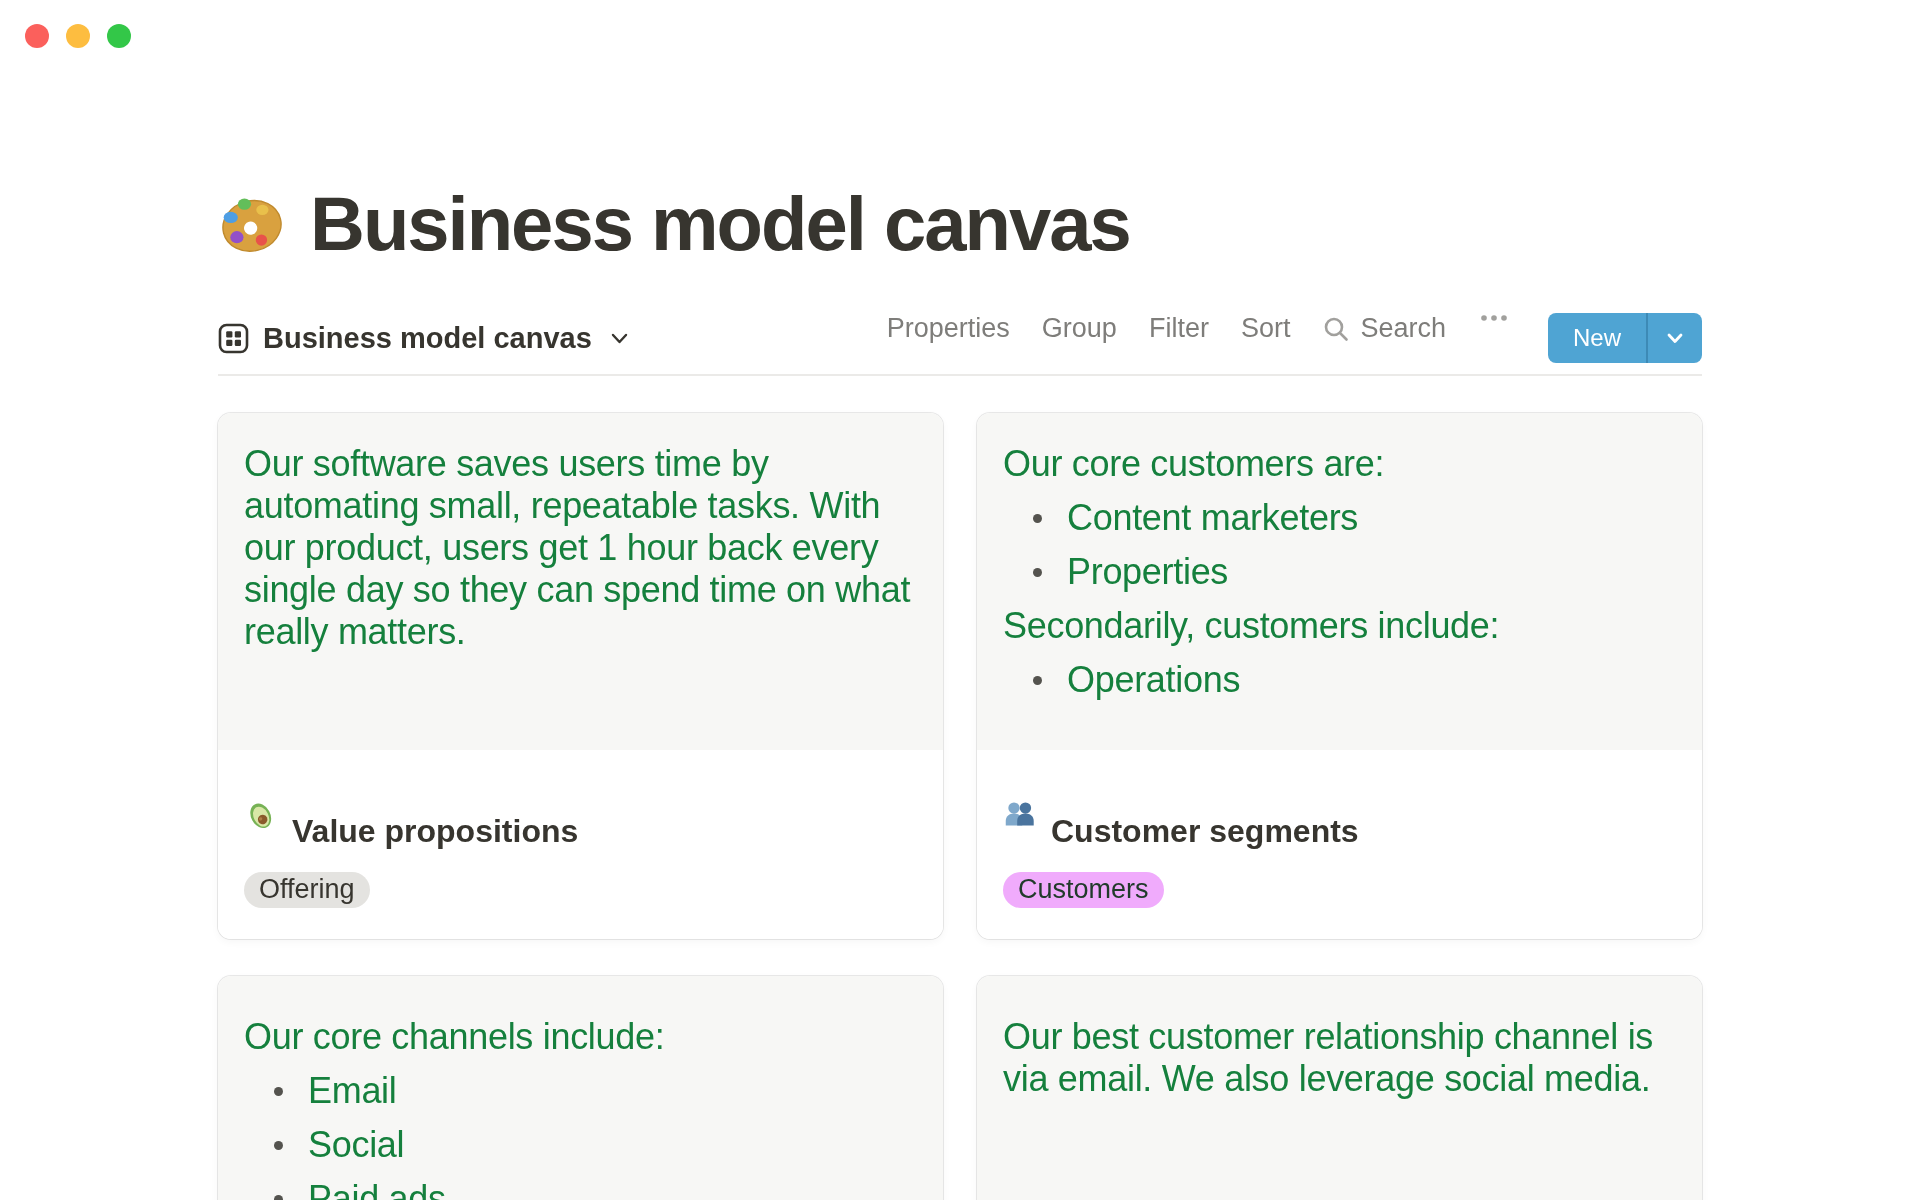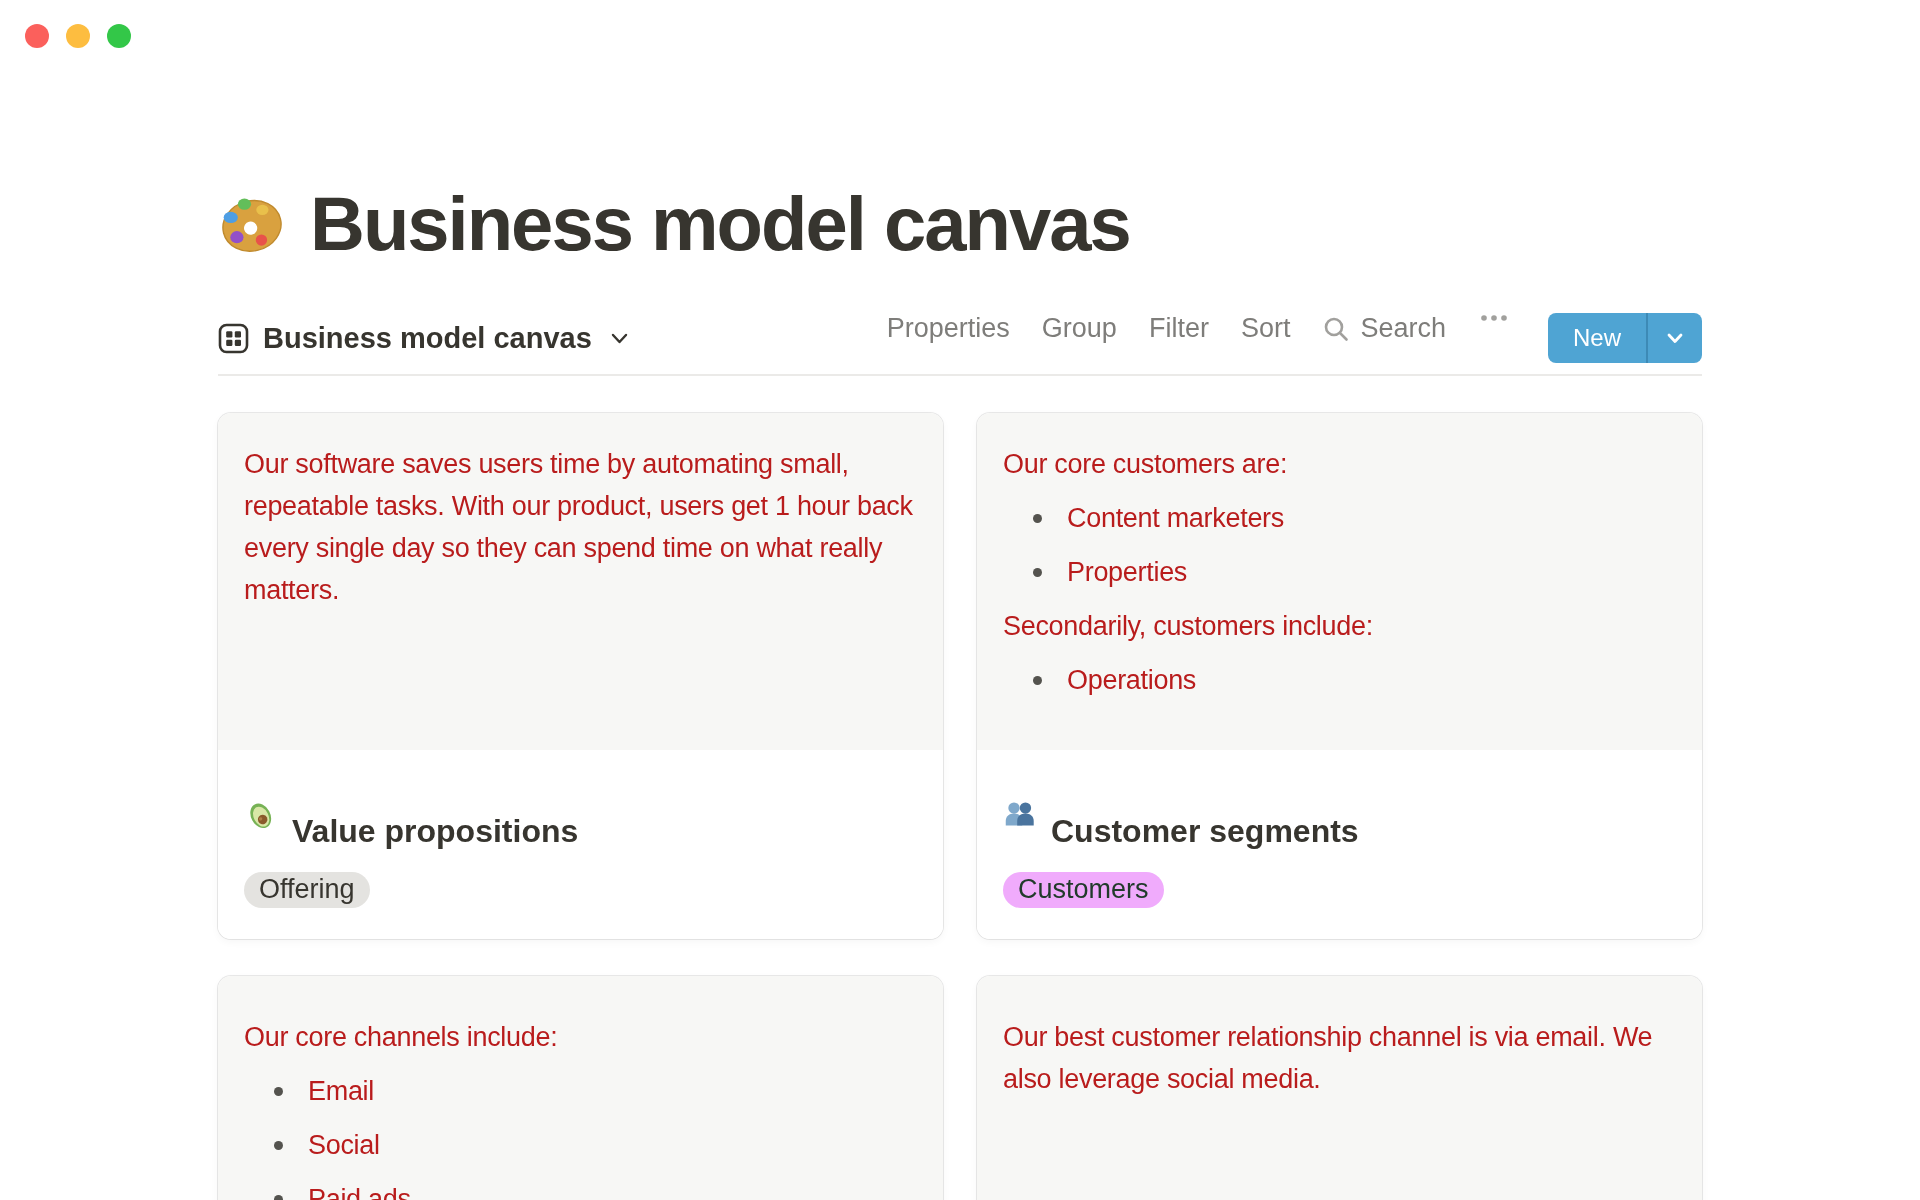--- a/index.html
+++ b/index.html
@@ -44,21 +44,21 @@
   .new-btn-divider { width:2px; background:rgba(20,80,115,0.30); }
   .new-btn-caret { width:54px; display:flex; align-items:center; justify-content:center; }
   .new-btn-caret svg { width:20px; height:20px; display:block; }
 
   
   .gallery { margin-top:37px; display:grid; grid-template-columns:1fr 1fr; column-gap:34px; row-gap:37px; }
   .card { border-radius:13px; background:#fff;
           box-shadow:0 0 0 1px rgba(15,15,15,0.09), 0 3px 8px rgba(15,15,15,0.04);
           overflow:hidden; cursor:pointer; }
   .card-preview { height:337px; background:#F7F7F5; padding:30px 26px 0; overflow:hidden;
-                  font-size:27px; letter-spacing:-0.3px; line-height:42px; color:#b91c1c; }
+                  font-size:36px; letter-spacing:-0.3px; line-height:42px; color:#15803d; }
   .card-preview .blk { margin-top:12px; }
   .card-preview .blk:first-child { margin-top:0; }
   .card-preview .li { position:relative; padding-left:64px; }
   .card-preview .li::before { content:""; position:absolute; left:30px; top:17px;
                               width:9px; height:9px; border-radius:50%; background:#54534E; }
   .card-footer { padding:29px 26px 31px; background:#fff; }
   .card-title-row { display:flex; align-items:center; gap:15px; }
   .card-title-row svg { width:33px; height:33px; display:block; }
   .card-title { font-size:32px; font-weight:700; color:#37352F;margin-top:34px; }
   .tag { display:inline-block; margin-top:22px; padding:2px 15px 4px; border-radius:18px;

